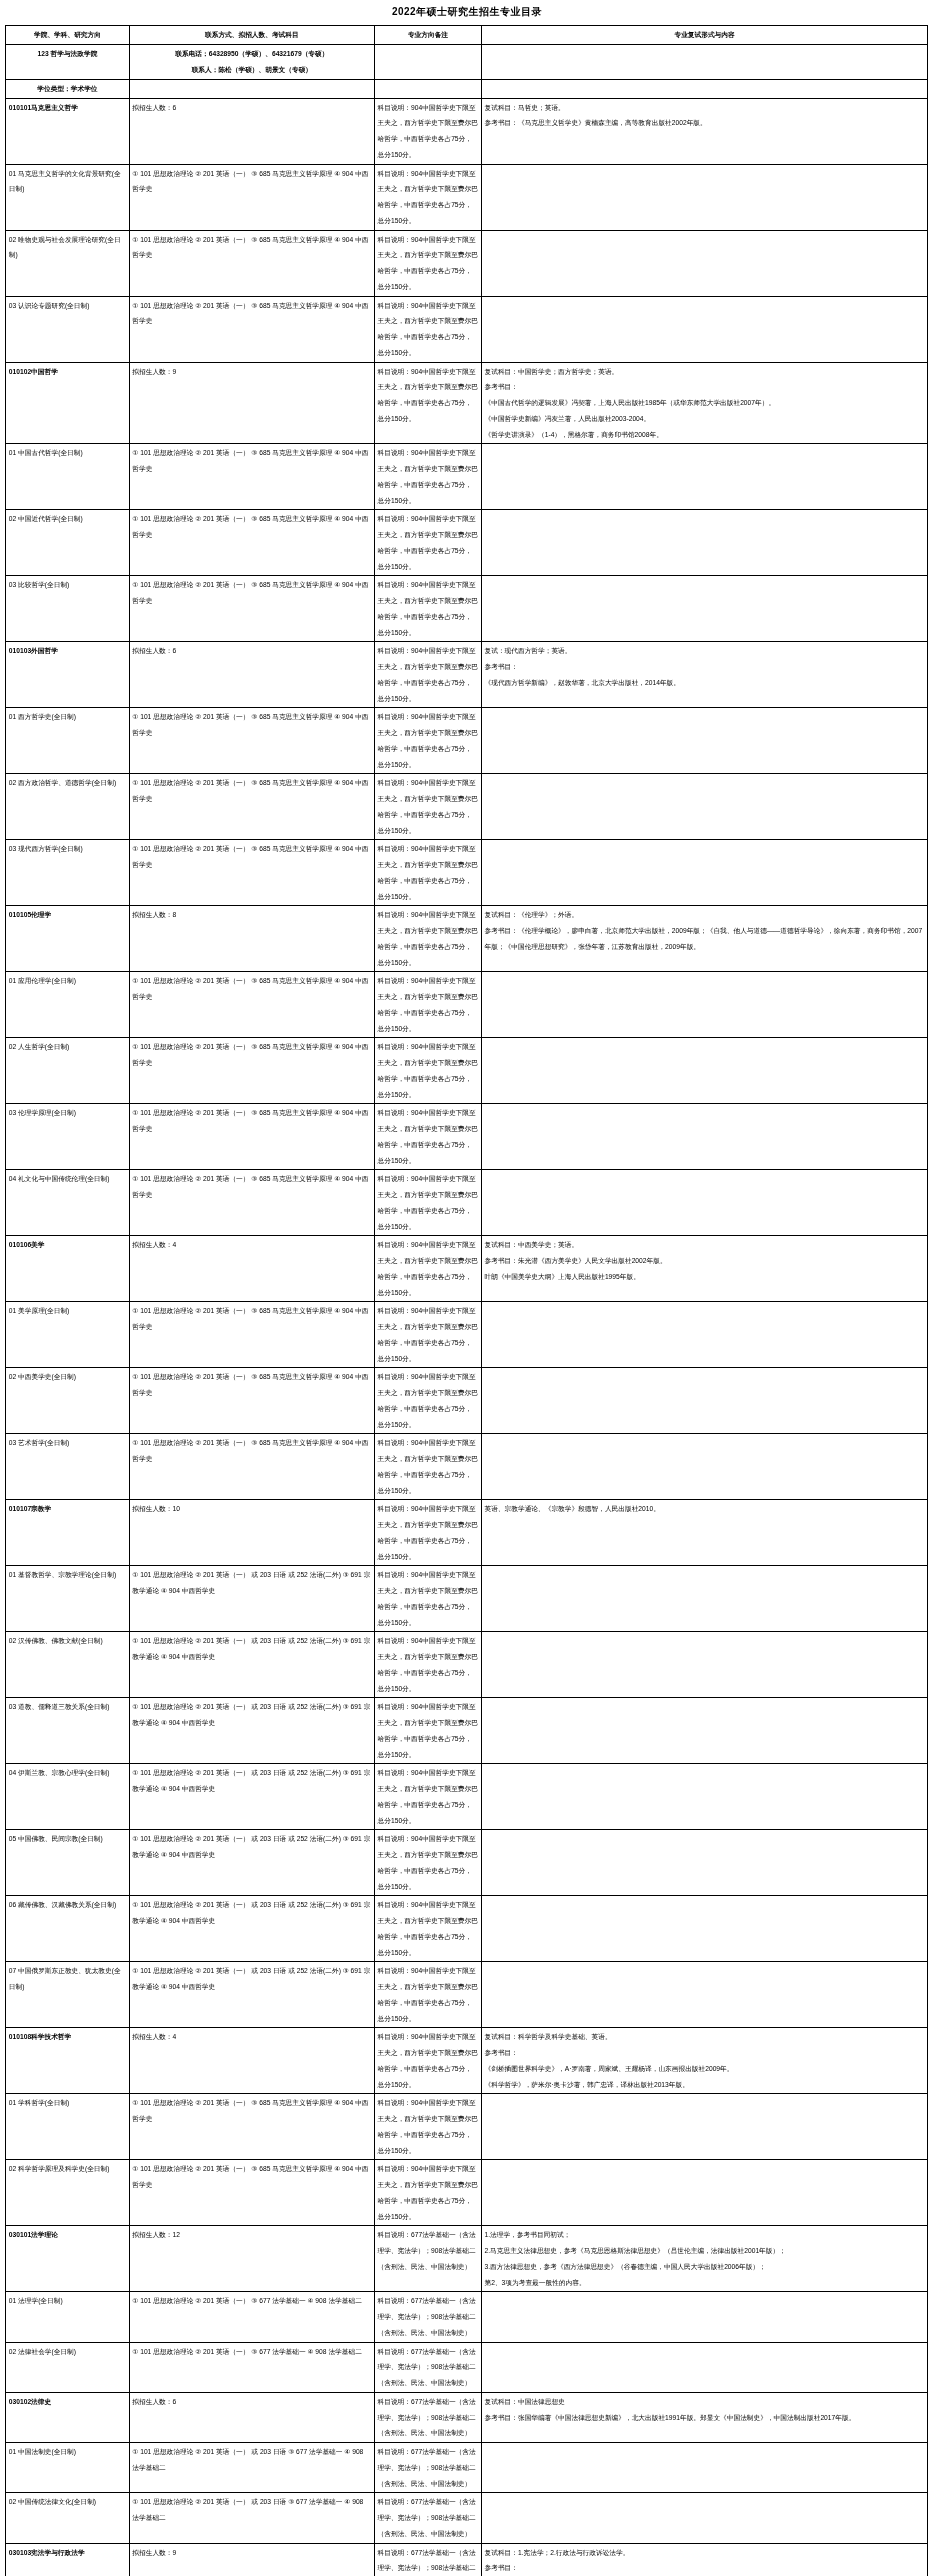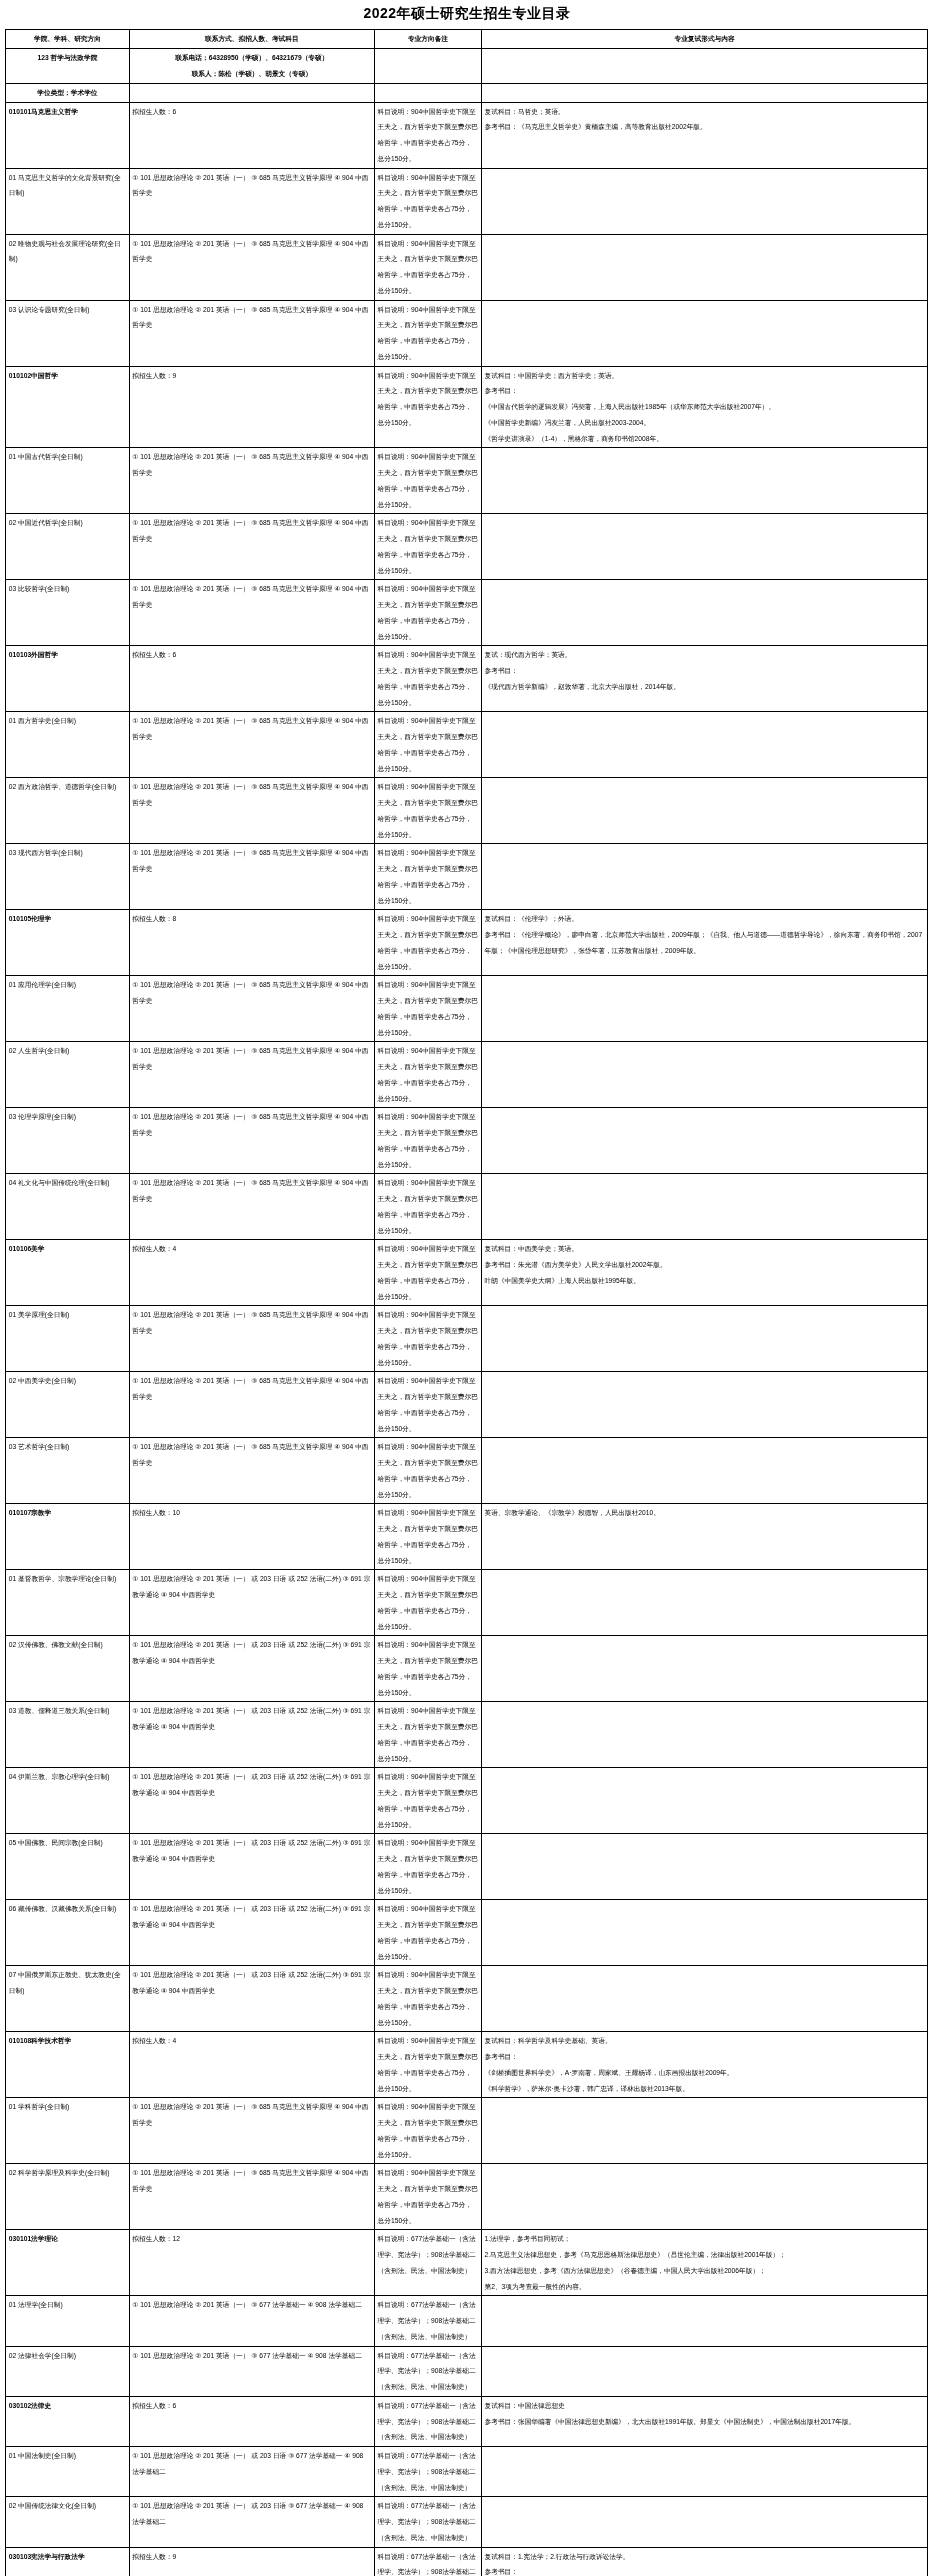--- a/index.html
+++ b/index.html
@@ -1,18 +1,18 @@
 <!DOCTYPE html>
 <html style="font-size:8.2px"><head>
 <meta charset="utf-8">
 <style>
   html,body { margin:0; padding:0; background:#ffffff; }
   body { font-family:"Liberation Sans","DejaVu Sans",sans-serif; color:#000; }
   .page { position:relative; width:934px; min-height:3747px; background:#fff; overflow:hidden; }
-  .doc-title { text-align:center; font-weight:bold; font-size:14px; padding:4.6px 0 6.2px 0; letter-spacing:0.5px; }
+  .doc-title { text-align:center; font-weight:bold; font-size:10px; padding:4.6px 0 6.2px 0; letter-spacing:0.5px; }
   table.grid { border-collapse:collapse; table-layout:fixed; width:923px; margin:0 5.2px; border:1px solid #000; }
   table.grid th, table.grid td {
     border:0.5px solid #000; vertical-align:top; text-align:left;
     padding:1px 2.6px; font-size:6.7px; line-height:2.35;
     white-space:pre-line; word-break:break-all; overflow:hidden;
   }
   table.grid th { text-align:center; font-weight:bold; line-height:1.7; padding:3.6px 2.1px; white-space:normal; }
   
   table.main col.c1 { width:13.4%; }
   table.main col.c2 { width:26.6%; }

